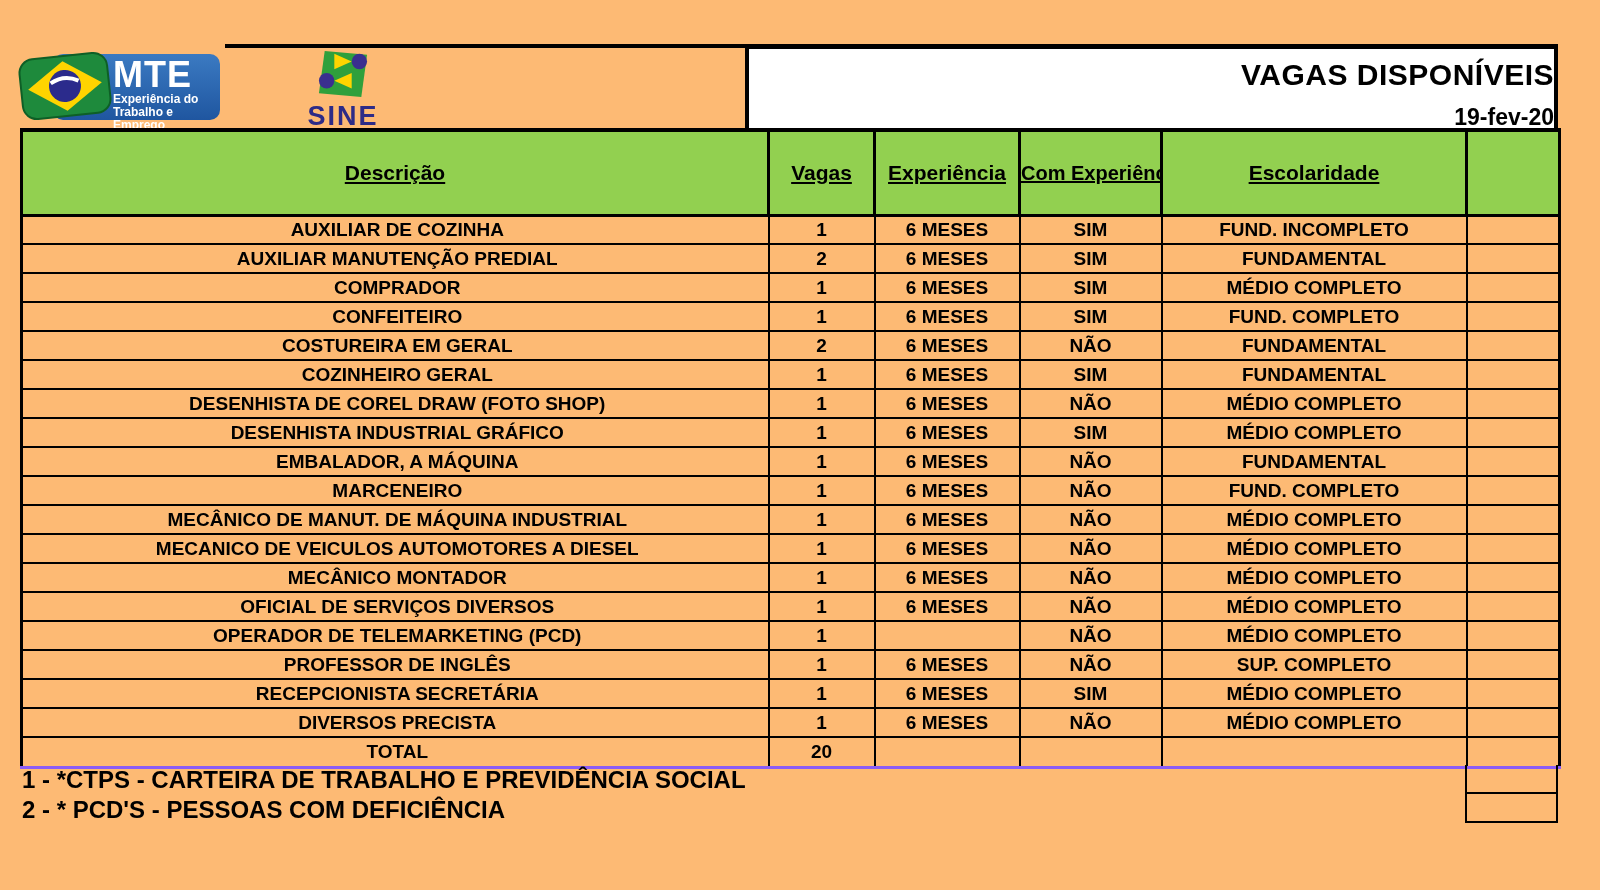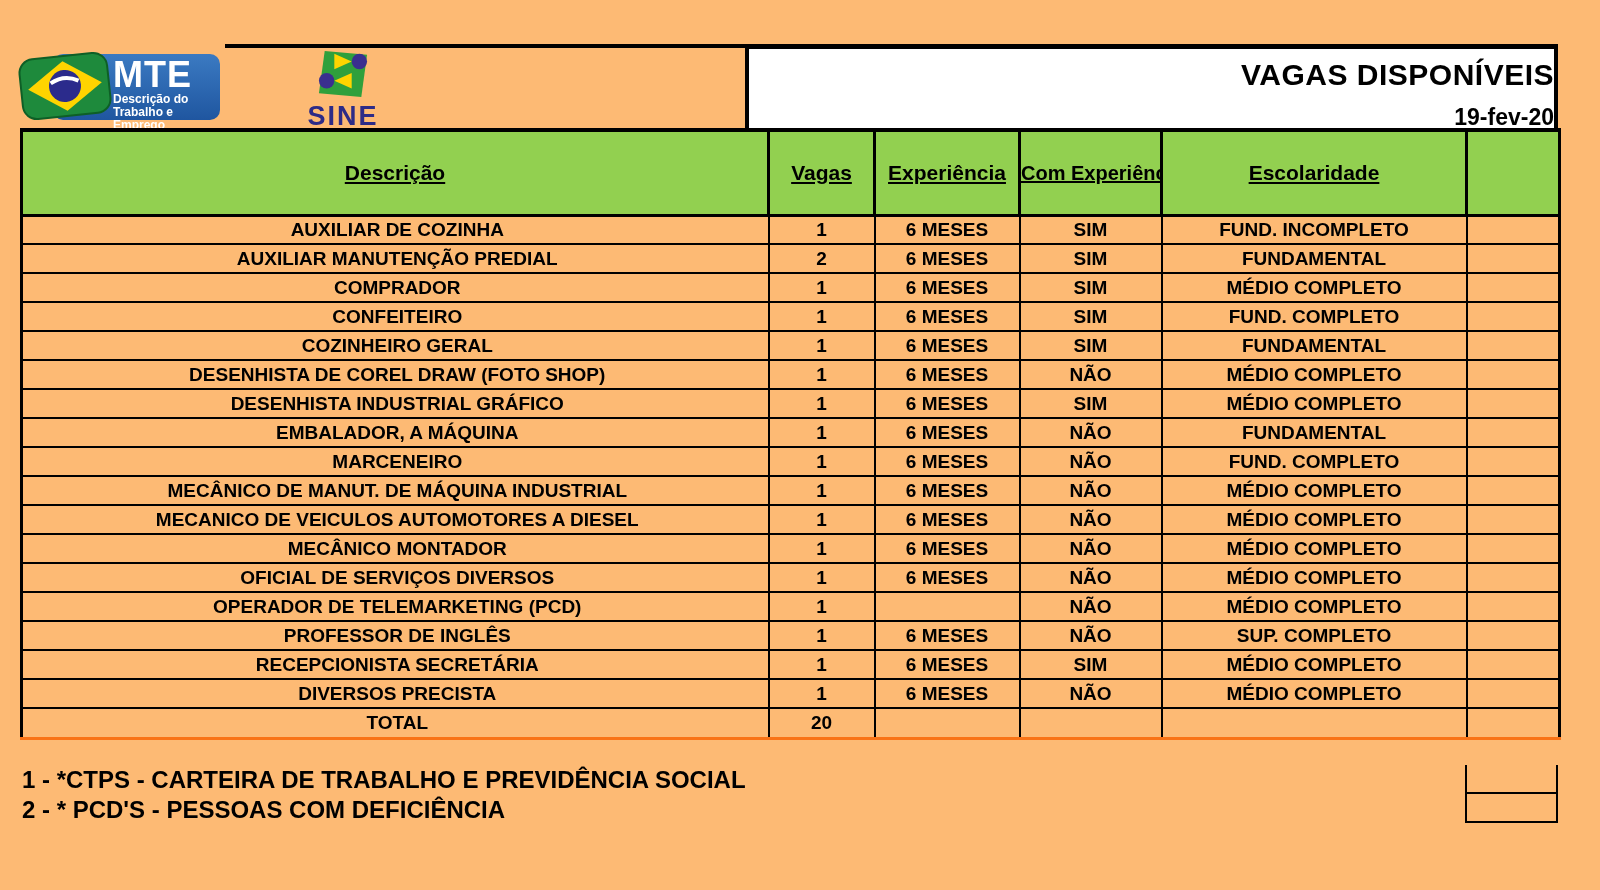--- a/index.html
+++ b/index.html
@@ -43,21 +43,21 @@
     border:2px solid #000; text-align:center; vertical-align:middle;
     font-weight:bold; overflow:hidden; white-space:nowrap;
   }
   table.jobs thead th { background:#92d050; border:3px solid #000; border-top:4px solid #000; font-size:21px;text-decoration:underline; }
   thead tr { height:85px; }
   tbody tr { height:29px; }
   tbody td { font-size:19px; }
   td.left, th.left { text-align:left; padding-left:4px; }
   .pre { white-space:pre-line; line-height:1.12; }
   tr.total-row { height:30px; }
-  tr.total-row td { border-bottom:3px solid #f97316; }
+  tr.total-row td { border-bottom:3px solid #8b5cf6; }
 
   
   .extra-cells {
     position:absolute; left:1465px; top:765px; width:93px; height:58px;
     border:2px solid #000; border-top:none;
   }
   .extra-cells .divider { position:absolute; left:0; top:27px; width:100%; height:2px; background:#000; }
 
   
   .footnote { position:absolute; left:22px; height:29px; line-height:29px; font-size:24px; }
@@ -67,21 +67,21 @@
 </head>
 <body>
 
 <div class="sheet">
 
   <div class="top-rule"></div>
 
   <div class="mte-logo">
     <div class="mte-panel">
       <div class="mte-acronym">MTE</div>
-      <div class="mte-line">Descrição do</div>
+      <div class="mte-line">Experiência do</div>
       <div class="mte-line">Trabalho e Emprego</div>
     </div>
     <svg class="mte-flag" width="100" height="76" viewBox="0 0 100 76">
       <g transform="rotate(-6 50 38)">
         <rect x="6" y="8" width="88" height="60" rx="14" fill="#1e8a3c" stroke="#0e5f26" stroke-width="2"></rect>
         <polygon points="50,13 87,38 50,63 13,38" fill="#ffd400"></polygon>
         <circle cx="50" cy="38" r="16" fill="#2b2b8c"></circle>
         <path d="M36,34 Q50,26 64,34" stroke="#ffffff" stroke-width="4" fill="none"></path>
       </g>
     </svg>
@@ -152,20 +152,28 @@
       </tr>
       <tr>
         <td class="left">CONFEITEIRO</td>
         <td>1</td>
         <td>6 MESES</td>
         <td>SIM</td>
         <td>FUND. COMPLETO</td>
         <td></td>
       </tr>
       <tr>
+        <td class="left">COSTUREIRA EM GERAL</td>
+        <td>2</td>
+        <td>6 MESES</td>
+        <td>NÃO</td>
+        <td>FUNDAMENTAL</td>
+        <td></td>
+      </tr>
+      <tr>
         <td class="left">COZINHEIRO GERAL</td>
         <td>1</td>
         <td>6 MESES</td>
         <td>SIM</td>
         <td>FUNDAMENTAL</td>
         <td></td>
       </tr>
       <tr>
         <td class="left">DESENHISTA DE COREL DRAW (FOTO SHOP)</td>
         <td>1</td>

